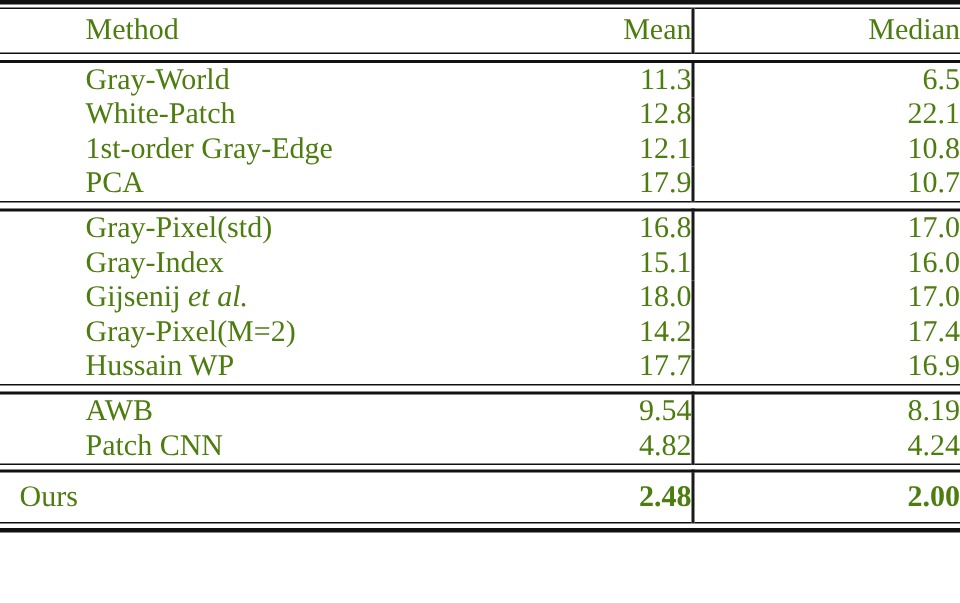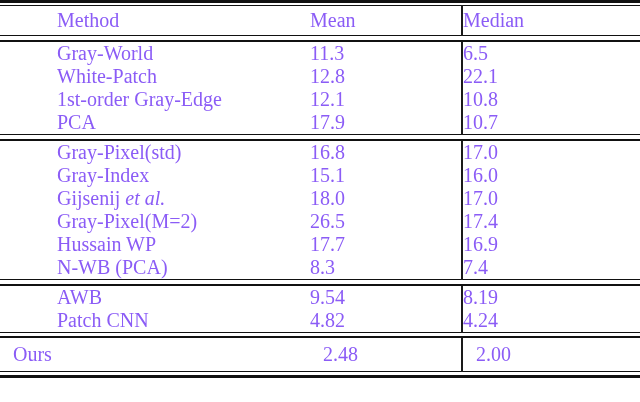--- a/index.html
+++ b/index.html
@@ -14,50 +14,50 @@
   }
   .table-wrap {
     width: 640px;
   }
   table.results {
     border-collapse: collapse;
     table-layout: fixed;
     width: 640px;
     font-family: "Liberation Serif", "DejaVu Serif", serif;
     font-size: 20px;
-    color: #8b5cf6;
+    color: #4d7c0f;
   }
   td, th {
     padding: 0;
     font-weight: normal;
     vertical-align: middle;
   }
   td.method, th.method {
     text-align: left;
     padding-left: 57px;
   }
   td.num, th.num {
-    text-align: left;
+    text-align: right;
   }
   td.mean, th.mean {
     border-right: 2px solid #1a1a1a;
   }
   tr.header-row td, tr.header-row th {
     height: 29px;
   }
   tr.body-row td {
     height: 23px;
     line-height: 23px;
   }
   tr.final-row td {
     height: 33px;
     padding-left: 13px;
   }
   tr.final-row td.num {
-    font-weight: normal;
+    font-weight: bold;
   }
   .it {
     font-style: italic;
   }
   
   tr.rule td {
     height: 0;
     line-height: 0;
     font-size: 0;
     border-right: none;
@@ -149,32 +149,27 @@
       <td class="num mean">15.1</td>
       <td class="num">16.0</td>
     </tr>
     <tr class="body-row">
       <td class="method"><span>Gijsenij</span> <span class="it">et al.</span></td>
       <td class="num mean">18.0</td>
       <td class="num">17.0</td>
     </tr>
     <tr class="body-row">
       <td class="method">Gray-Pixel(M=2)</td>
-      <td class="num mean">26.5</td>
+      <td class="num mean">14.2</td>
       <td class="num">17.4</td>
     </tr>
     <tr class="body-row">
       <td class="method">Hussain WP</td>
       <td class="num mean">17.7</td>
       <td class="num">16.9</td>
-    </tr>
-    <tr class="body-row">
-      <td class="method">N-WB (PCA)</td>
-      <td class="num mean">8.3</td>
-      <td class="num">7.4</td>
     </tr>
 
     <tr class="rule rule-group">
           <td colspan="3"></td>
         </tr>
 
     <tr class="body-row">
       <td class="method">AWB</td>
       <td class="num mean">9.54</td>
       <td class="num">8.19</td>

